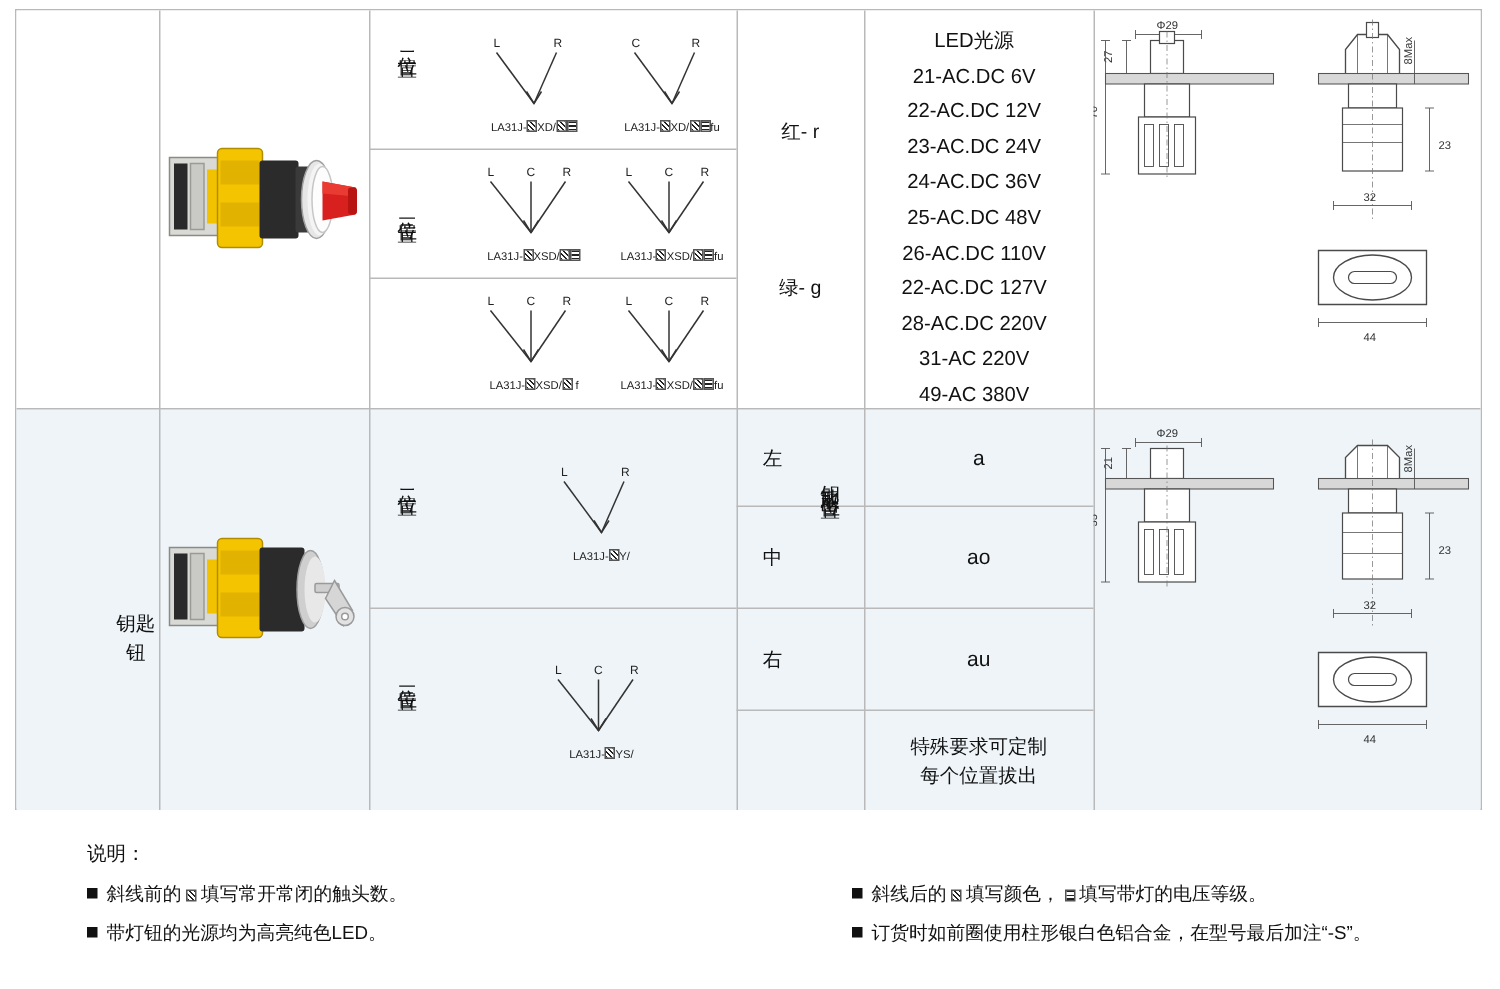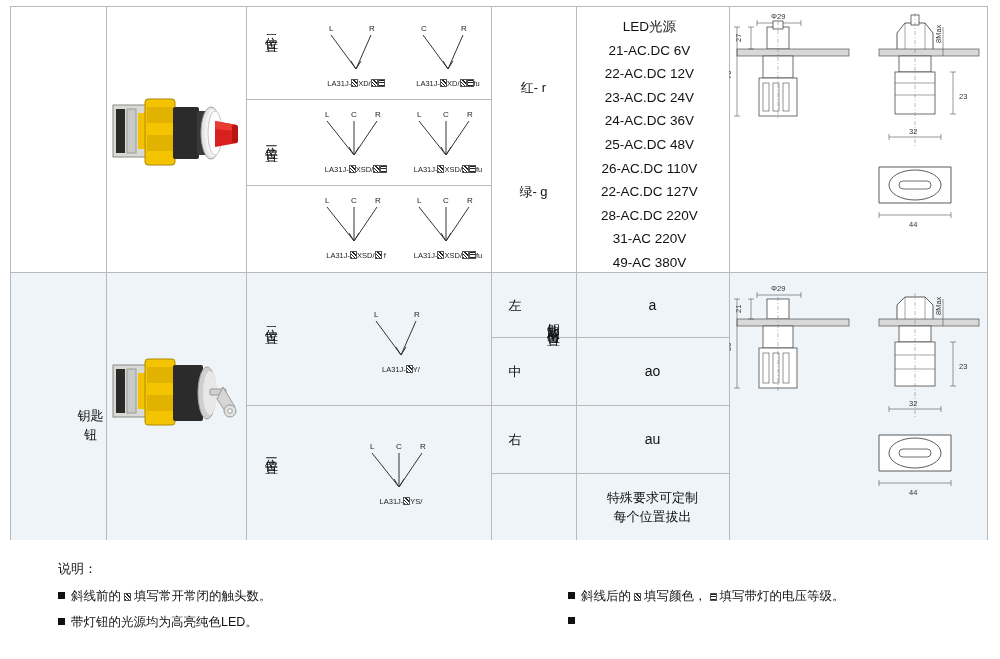--- a/index.html
+++ b/index.html
@@ -427,16 +427,16 @@
 
   <div class="note" style="left:520px;top:588px;">
     <span class="sq"></span><span>斜线后的</span><span class="hatch" style="margin:0 3px;"></span><span>填写颜色，</span><span class="hatch2" style="margin:0 3px;"></span><span>填写带灯的电压等级。</span>
   </div>
 
   <div class="note" style="left:10px;top:614px;">
     <span class="sq"></span><span>带灯钮的光源均为高亮纯色LED。</span>
   </div>
 
   <div class="note" style="left:520px;top:614px;">
-    <span class="sq"></span>
+    <span class="sq"></span><span>订货时如前圈使用柱形银白色铝合金，在型号最后加注“-S”。</span>
   </div>
 
 </div>
 
 </body></html>

